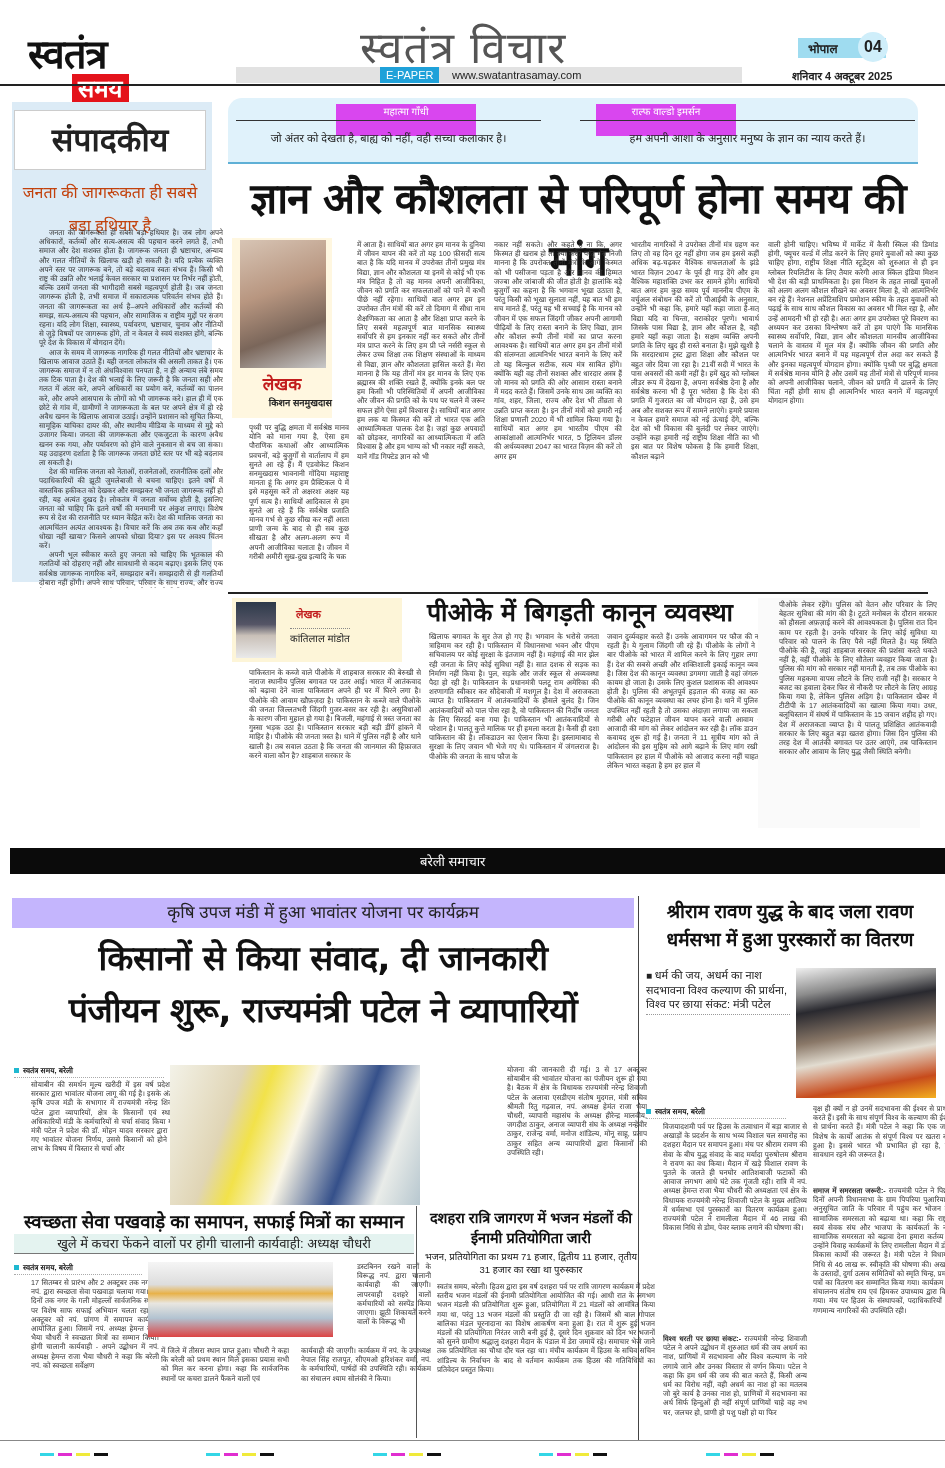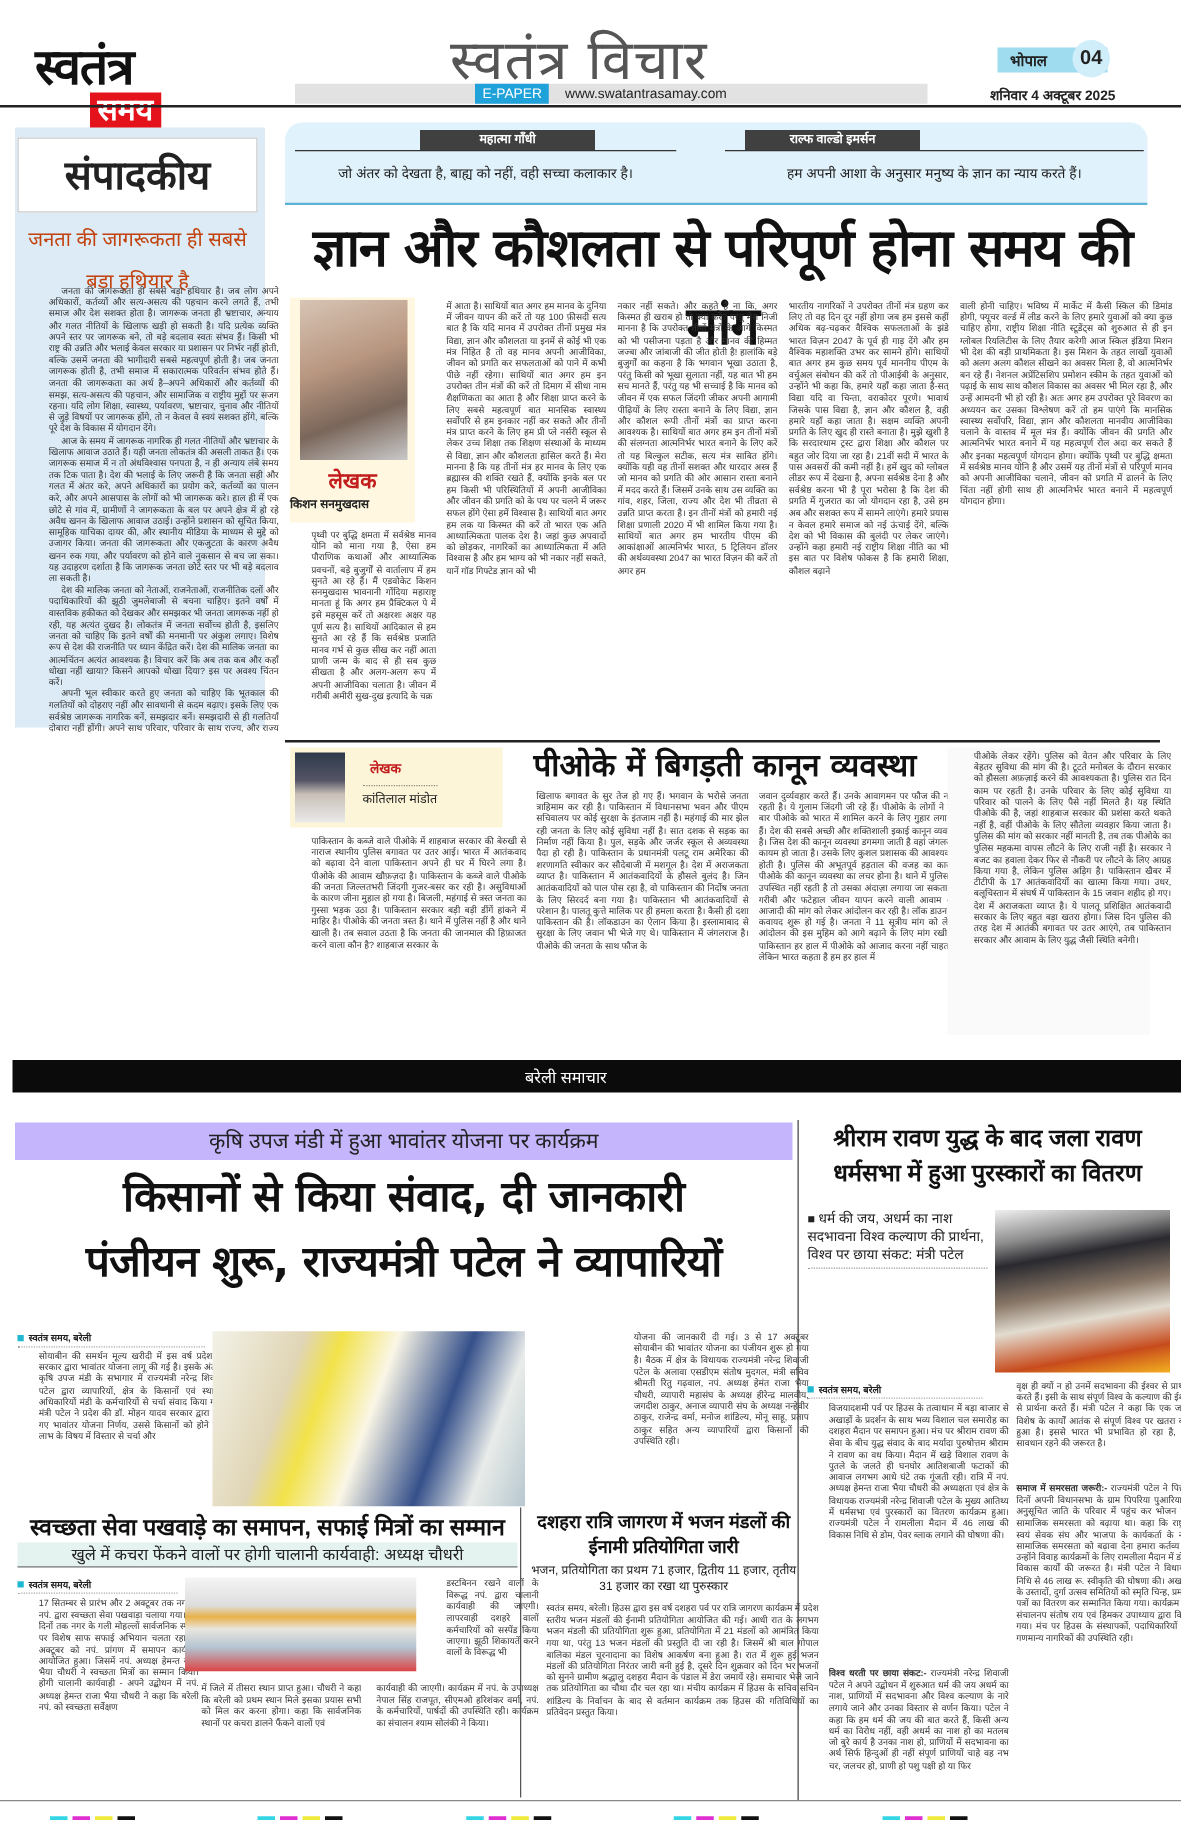--- a/index.html
+++ b/index.html
@@ -24,31 +24,31 @@
 
   
   .sidebar { left: 12px; top: 102px; width: 200px; height: 480px; background: #dcebf6; }
   .edit-label-box { left: 14px; top: 110px; width: 192px; height: 60px; background: #fff; border: 1px solid #ccc; }
   .edit-label { left: 14px; top: 112px; width: 192px; text-align: center; font-size: 32px; font-weight: bold; line-height: 56px; font-family: "DejaVu Sans", sans-serif; }
   .edit-head { left: 14px; top: 176px; width: 192px; text-align: center; font-size: 16px; line-height: 33px; color: #c2410c; }
   .edit-body { left: 22px; top: 228px; width: 184px; height: 360px; }
 
   
   .quote-panel { left: 228px; top: 98px; width: 690px; height: 66px; background: #e0f2fb; border-radius: 14px 14px 0 0; border-bottom: 2px solid #5fb0d6; }
-  .q-tag { top: 104px; height: 16px; background: #404040; color: #fff; font-size: 10px; font-weight: bold; text-align: center; line-height: 16px; }
+  .q-tag { top: 104px; height: 32px; background: #d946ef; color: #fff; font-size: 10px; font-weight: normal; text-align: center; line-height: 16px; }
   .q-rule { top: 120px; height: 1px; background: #333; }
   .q-text { top: 130px; font-size: 11px; color: #222; text-align: center; }
 
   .main-head { left: 228px; top: 168px; width: 700px; font-size: 42px; font-weight: bold; color: #111; line-height: 62px; letter-spacing: -1px; text-align: center; font-family: "DejaVu Sans", sans-serif; }
 
   .photo { background: linear-gradient(160deg,#d7c4b4 0%,#b89680 40%,#7a665a 70%,#c9c9c9 100%); }
   .author-box { left: 232px; top: 238px; width: 100px; height: 180px; background: #fff7e0; }
   .author-photo { left: 240px; top: 240px; width: 86px; height: 128px; }
   .author-label { left: 232px; top: 372px; width: 100px; text-align: center; color: #c21d1d; font-size: 17px; font-weight: bold; }
-  .author-name { left: 232px; top: 396px; width: 100px; text-align: left; font-size: 9.5px; font-weight: bold; }
+  .author-name { left: 232px; top: 396px; width: 100px; text-align: right; font-size: 9.5px; font-weight: bold; }
 
   .col-text { width: 135px; }
   .rule-v { width: 1px; background: #bbb; }
   .rule-h { height: 2px; background: #222; }
 
   
   .pok-author { left: 232px; top: 598px; width: 170px; height: 64px; background: #fdf5d8; }
   .pok-photo { left: 236px; top: 602px; width: 40px; height: 56px; background: linear-gradient(180deg,#2d3a4a 0%,#556 40%,#c9c0b8 60%,#eaeaea 100%); }
   .pok-label { left: 296px; top: 606px; color: #c21d1d; font-size: 11px; font-weight: bold; }
   .pok-name { left: 290px; top: 628px; font-size: 10px; border-top: 1px dotted #888; padding-top: 2px; }

